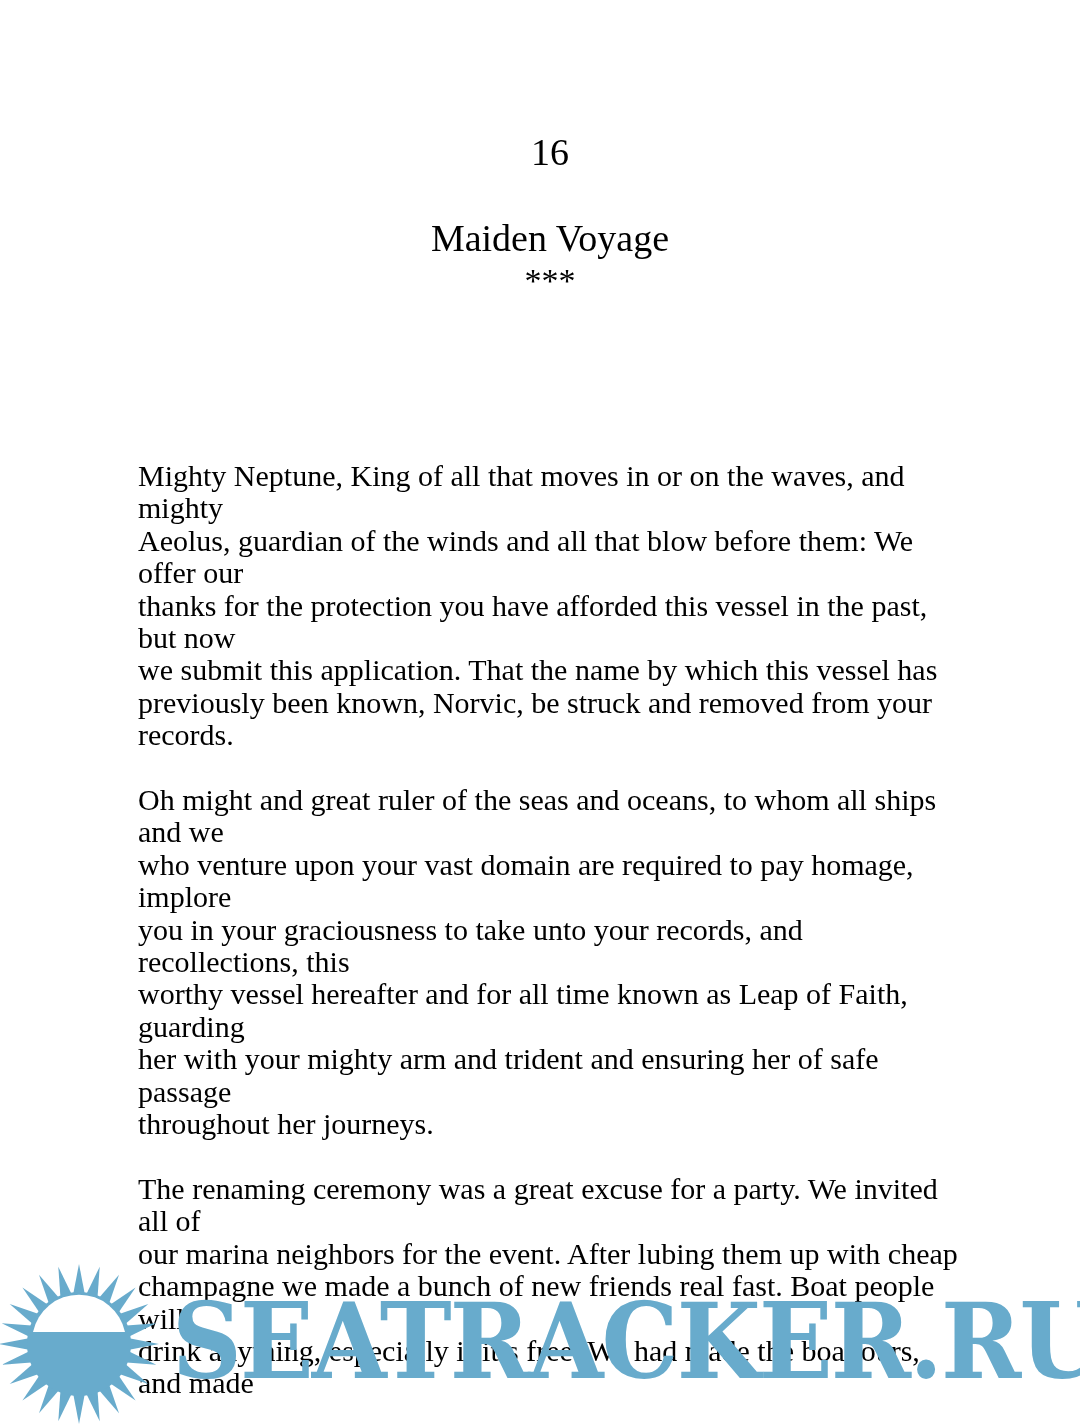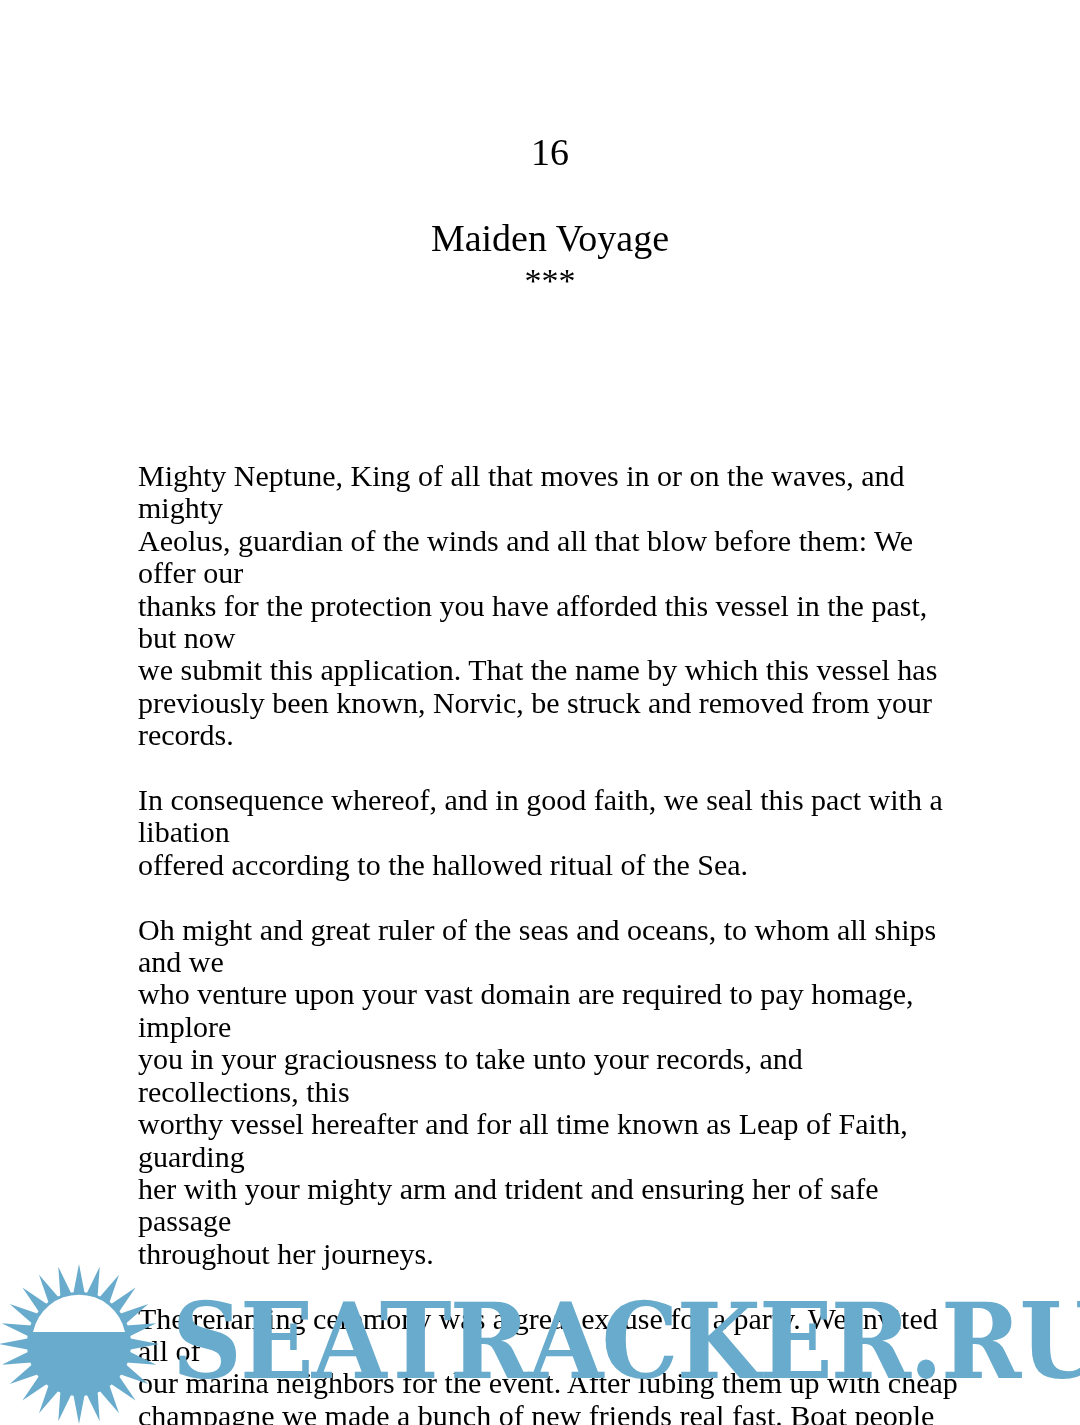--- a/index.html
+++ b/index.html
@@ -19,22 +19,20 @@
   <div class="chapter-num">16</div>
   <div class="chapter-title">Maiden Voyage</div>
   <div class="stars">***</div>
 
   <div class="body-text">
     <p>Mighty Neptune, King of all that moves in or on the waves, and mighty
 Aeolus, guardian of the winds and all that blow before them: We offer our
 thanks for the protection you have afforded this vessel in the past, but now
 we submit this application. That the name by which this vessel has
 previously been known, Norvic, be struck and removed from your records.</p>
-    <p>In consequence whereof, and in good faith, we seal this pact with a libation
-offered according to the hallowed ritual of the Sea.</p>
     <p>Oh might and great ruler of the seas and oceans, to whom all ships and we
 who venture upon your vast domain are required to pay homage, implore
 you in your graciousness to take unto your records, and recollections, this
 worthy vessel hereafter and for all time known as Leap of Faith, guarding
 her with your mighty arm and trident and ensuring her of safe passage
 throughout her journeys.</p>
     <p>The renaming ceremony was a great excuse for a party. We invited all of
 our marina neighbors for the event. After lubing them up with cheap
 champagne we made a bunch of new friends real fast. Boat people will
 drink anything, especially if it’s free. We had made the boat ours, and made</p>

